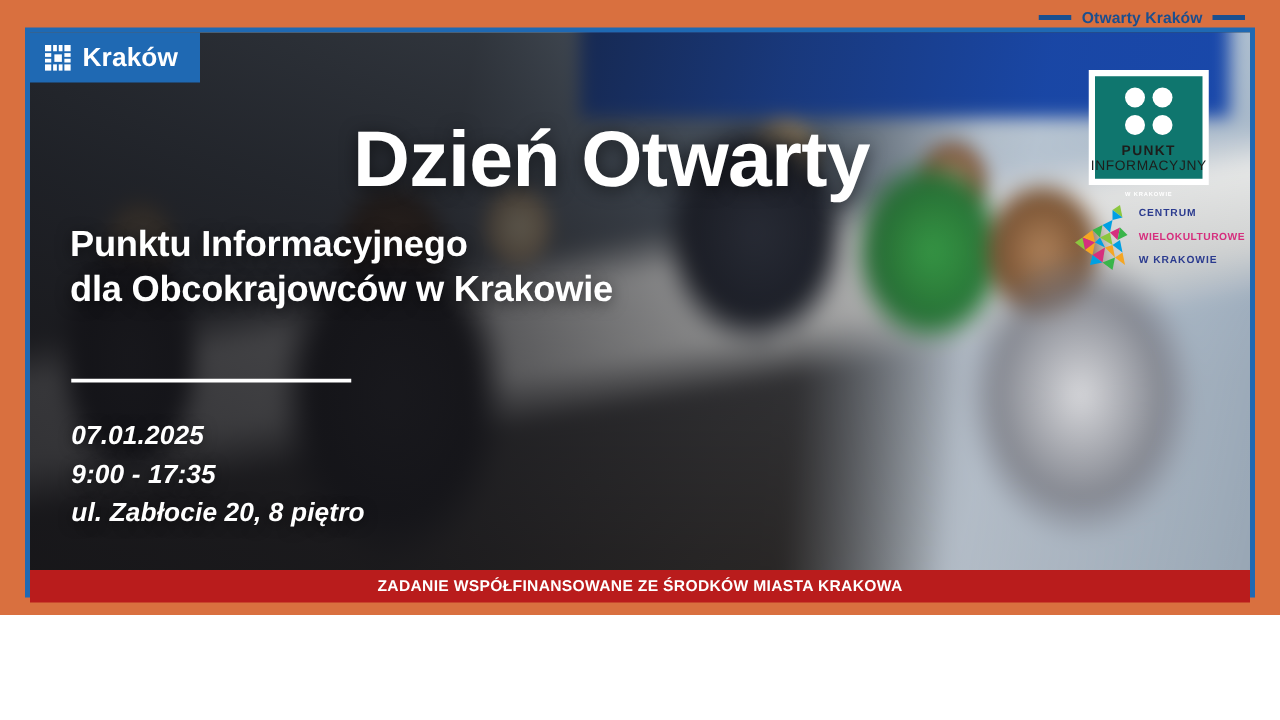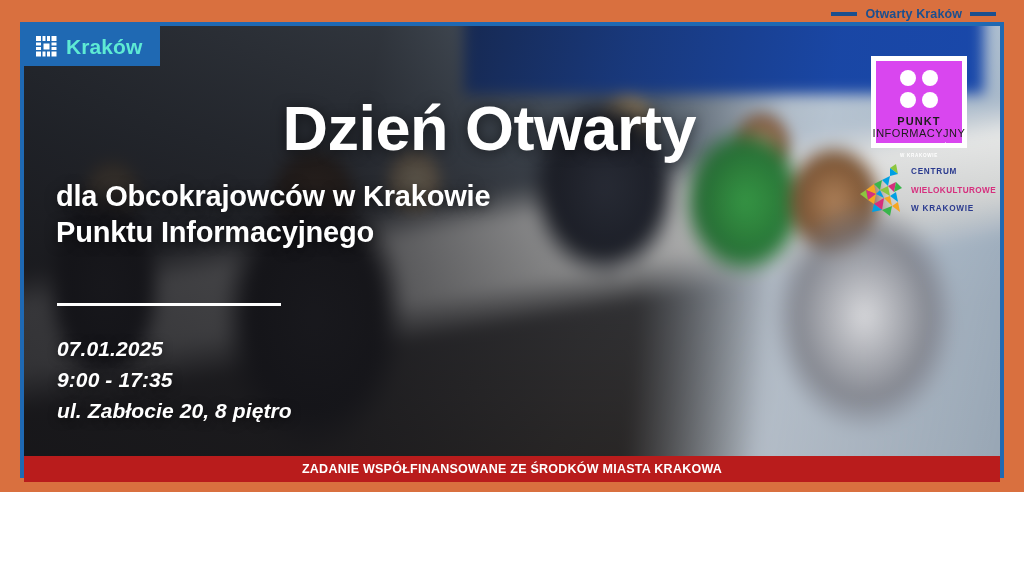--- a/index.html
+++ b/index.html
@@ -114,21 +114,21 @@
     height: 40px;
     padding: 0 18px 0 12px;
     background: #1f69b3;
     display: flex;
     align-items: center;
     gap: 9px;
     z-index: 6;
   }
   .krakow-mark { width: 21px; height: 21px; display: block; }
   .krakow-word {
-    color: #5eead4;
+    color: #ffffff;
     font-size: 21px;
     font-weight: 600;
     letter-spacing: .1px;
     line-height: 1;
   }
 
   
   .strapline {
     position: absolute;
     top: 6px;
@@ -208,21 +208,21 @@
     left: 871px;
     top: 56px;
     width: 96px;
     height: 92px;
     background: #ffffff;
     padding: 5px;
     z-index: 6;
   }
   .pi-inner {
     width: 100%; height: 100%;
-    background: #d946ef;
+    background: #0f766e;
     display: flex;
     flex-direction: column;
     align-items: center;
     justify-content: flex-start;
     padding-top: 9px;
   }
   .pi-dots {
     display: grid;
     grid-template-columns: repeat(2, 16px);
     grid-template-rows: repeat(2, 16px);
@@ -324,22 +324,22 @@
           <rect x="7.5" y="7.5" width="6" height="6"></rect>
         </g>
       </svg>
     </span>
     <span class="krakow-word">Kraków</span>
   </div>
 
   <div class="headline-block">
     <div class="headline">Dzień Otwarty</div>
     <div class="subhead">
+      <div>Punktu Informacyjnego</div>
       <div>dla Obcokrajowców w Krakowie</div>
-      <div>Punktu Informacyjnego</div>
     </div>
   </div>
 
   <div class="rule"></div>
 
   <div class="details">
     <div>07.01.2025</div>
     <div>9:00 - 17:35</div>
     <div>ul. Zabłocie 20, 8 piętro</div>
   </div>

